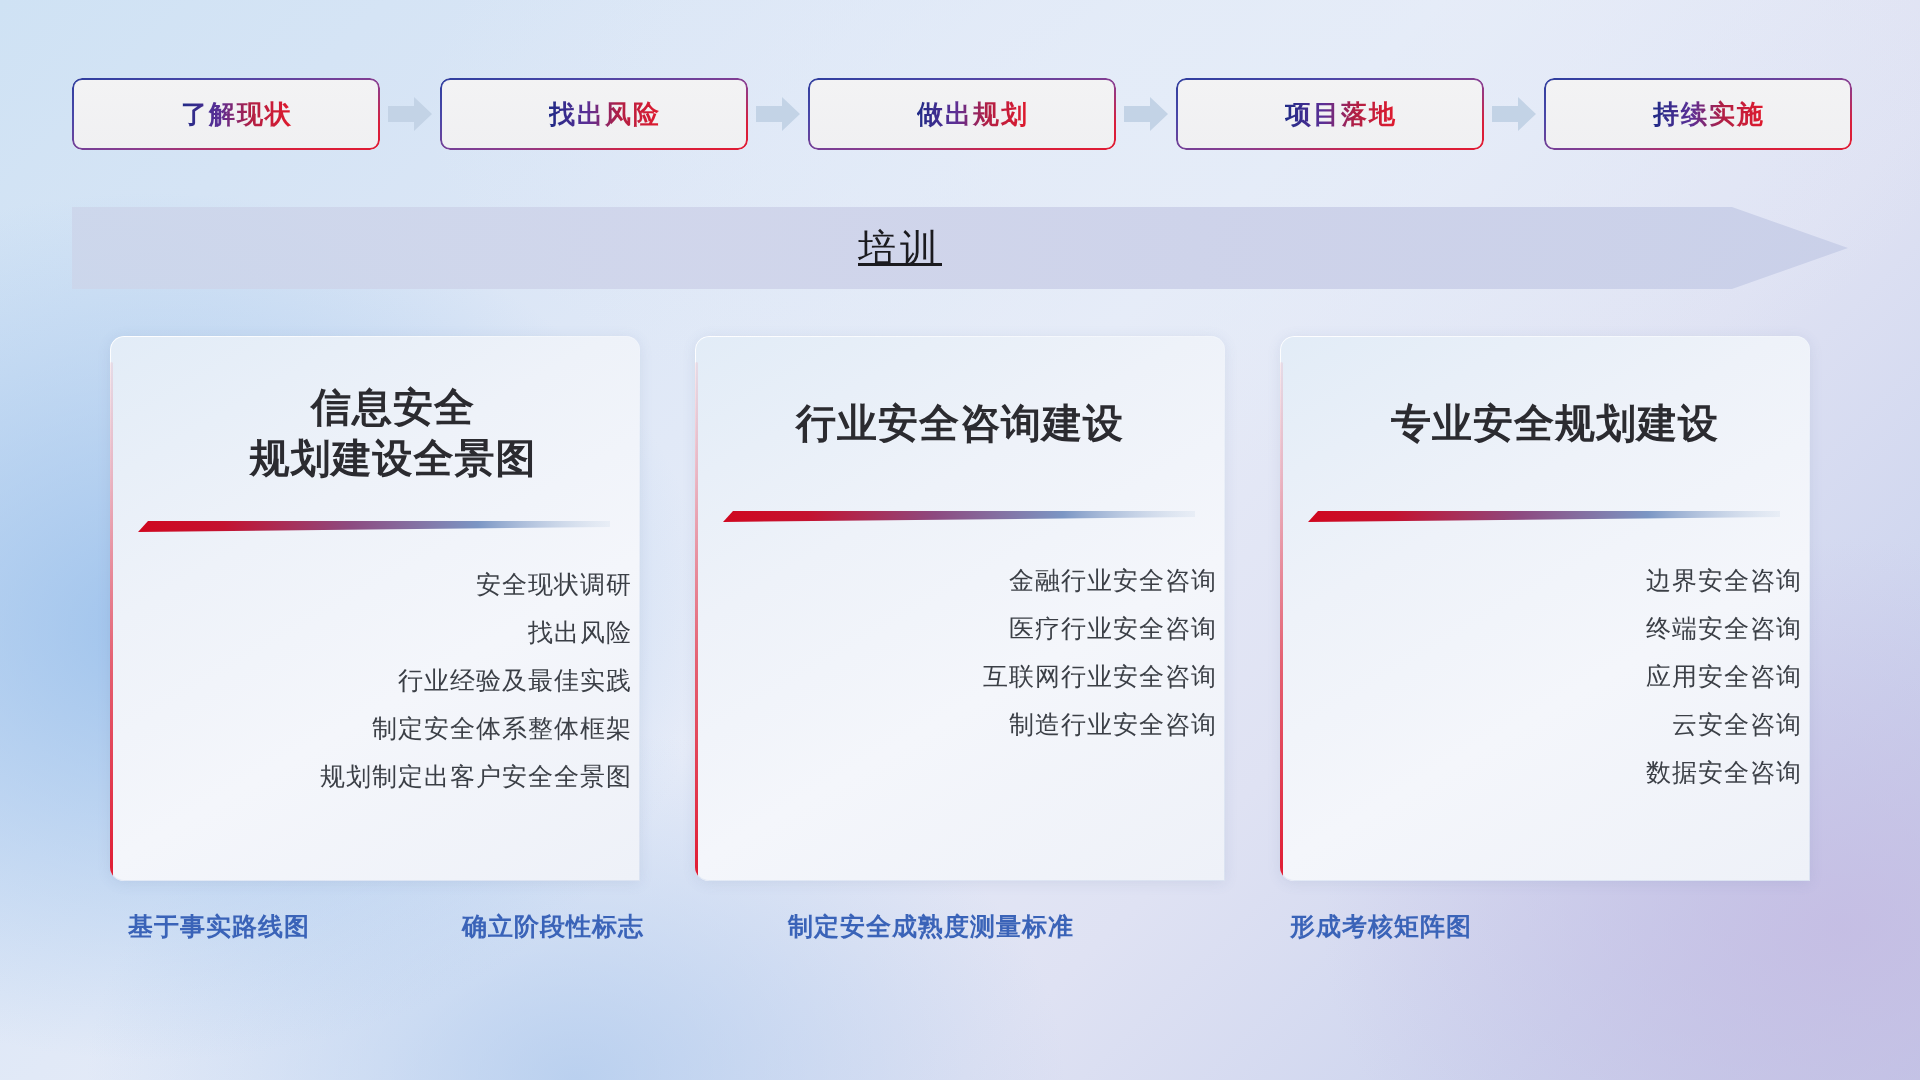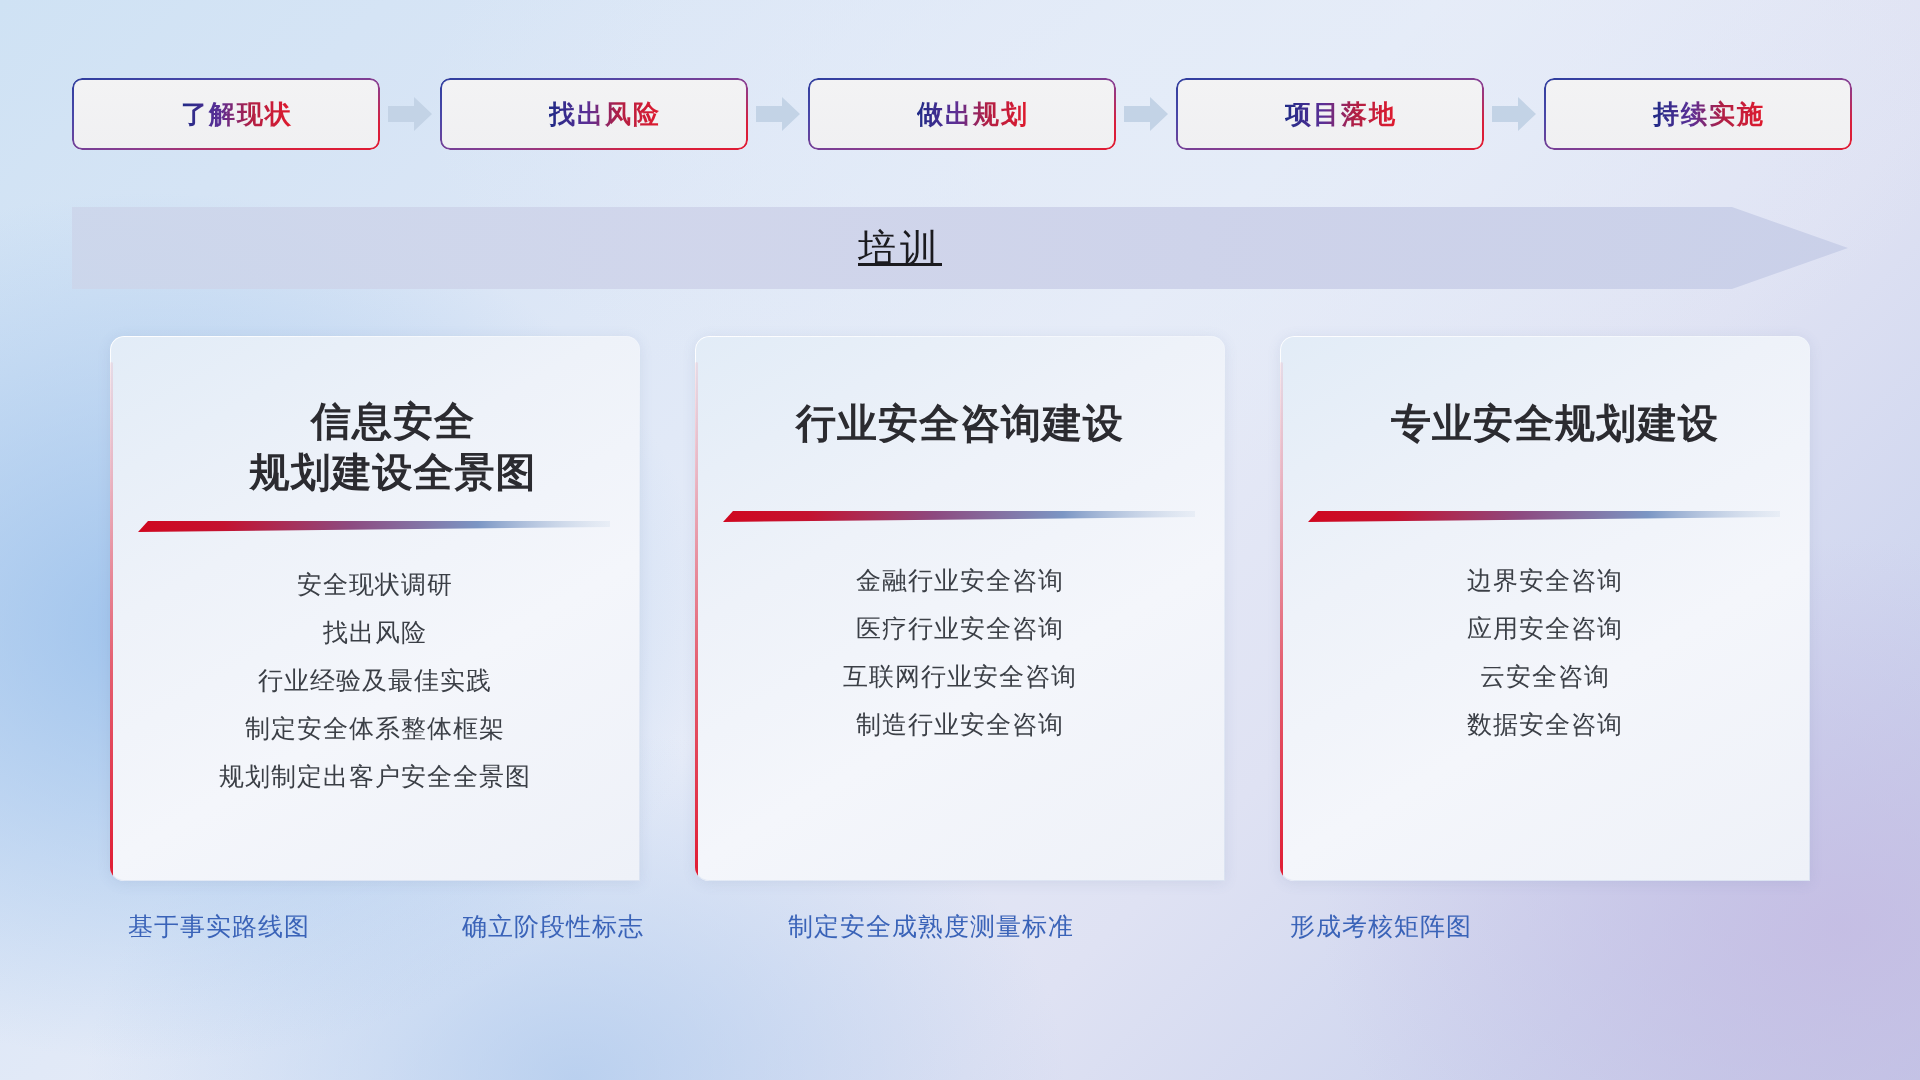--- a/index.html
+++ b/index.html
@@ -170,21 +170,21 @@
   .card-divider {
     position: absolute;
     left: 28px;
     right: 30px;
     height: 11px;
   }
   .card-list {
     position: absolute;
     left: 0;
     right: 8px;
-    text-align: center;
+    text-align: right;
     padding-left: 8px;
   }
   .card-list-item {
     font-size: 25px;
     line-height: 1.0;
     color: #3b3f46;
     letter-spacing: 1px;
     margin-bottom: 23px;
     white-space: nowrap;
   }
@@ -193,21 +193,21 @@
   .footers {
     position: absolute;
     left: 0;
     top: 910px;
     width: 1920px;
     height: 50px;
   }
   .footer-label {
     position: absolute;
     font-size: 25px;
-    font-weight: normal;
+    font-weight: bold;
     color: #3a63b8;
     letter-spacing: 1px;
     white-space: nowrap;
   }
 </style>
 </head>
 <body>
 
 <div id="stage">
 
@@ -260,21 +260,21 @@
         </linearGradient>
       </defs>
       <path d="M0,0 L1660,0 L1776,41 L1660,82 L0,82 Z" fill="url(#bannerGrad)"></path>
     </svg>
     <div class="banner-title">培训</div>
   </div>
 
   <div class="cards">
       <div class="card">
         <div class="card-edge"></div>
-        <div class="card-title" style="top: 60px; padding-left: 36px;">信息安全
+        <div class="card-title" style="top: 46px; padding-left: 36px;">信息安全
 规划建设全景图</div>
         <div class="card-divider" style="top: 182px;"><svg width="100%" height="11" viewBox="0 0 472 11" preserveAspectRatio="none">
             <defs>
               <linearGradient id="dv0" x1="0" y1="0" x2="1" y2="0">
                 <stop offset="0%" stop-color="#d0071f"></stop>
                 <stop offset="18%" stop-color="#c41230"></stop>
                 <stop offset="45%" stop-color="#8d4a80"></stop>
                 <stop offset="72%" stop-color="#7b96c4"></stop>
                 <stop offset="100%" stop-color="#c9d7e8" stop-opacity="0.25"></stop>
               </linearGradient>
@@ -321,20 +321,21 @@
                 <stop offset="18%" stop-color="#c41230"></stop>
                 <stop offset="45%" stop-color="#8d4a80"></stop>
                 <stop offset="72%" stop-color="#7b96c4"></stop>
                 <stop offset="100%" stop-color="#c9d7e8" stop-opacity="0.25"></stop>
               </linearGradient>
             </defs>
             <path d="M10,0 L472,0 L472,6 L0,11 Z" fill="url(#dv2)"></path>
           </svg></div>
         <div class="card-list" style="top: 232px;">
           <div class="card-list-item">边界安全咨询</div>
+          <div class="card-list-item">终端安全咨询</div>
           <div class="card-list-item">应用安全咨询</div>
           <div class="card-list-item">云安全咨询</div>
           <div class="card-list-item">数据安全咨询</div>
         </div>
       </div>
     </div>
 
   <div class="footers">
       <div class="footer-label" style="left: 128px;">基于事实路线图</div>
       <div class="footer-label" style="left: 462px;">确立阶段性标志</div>

